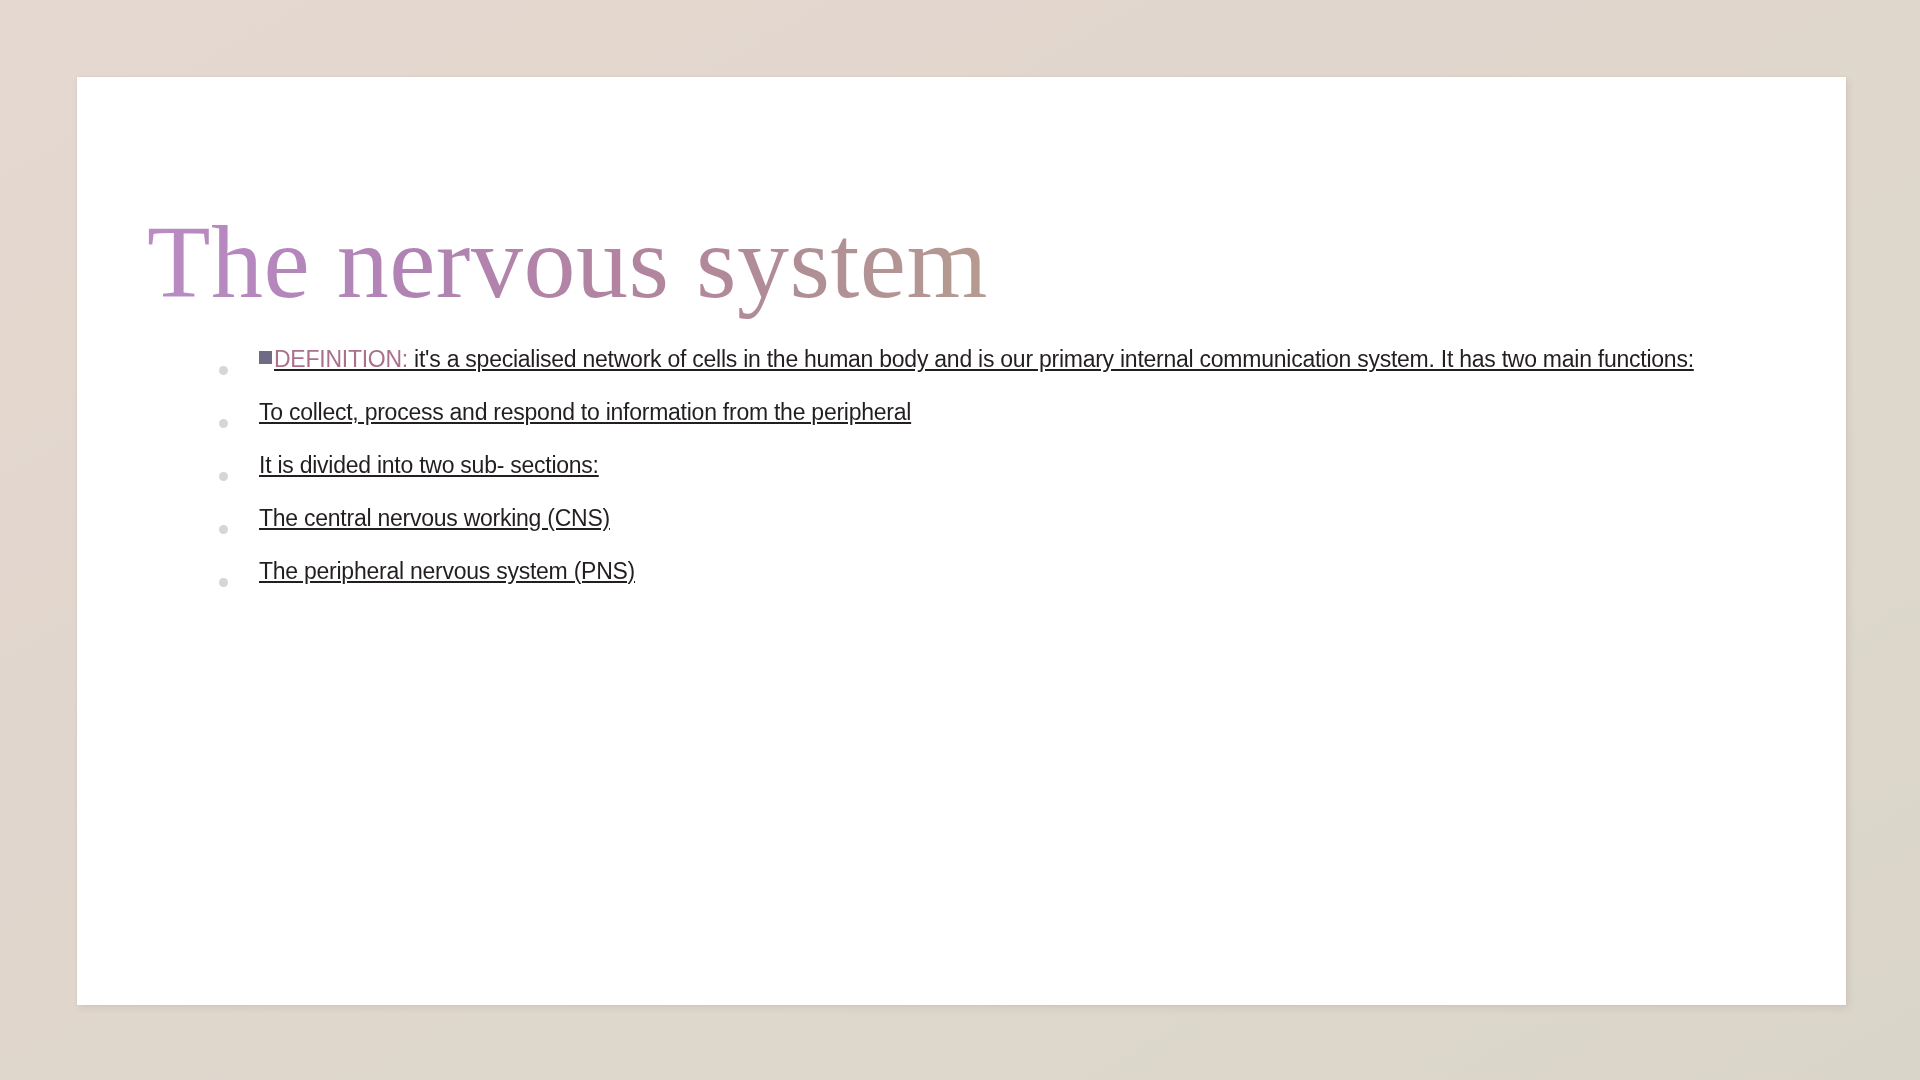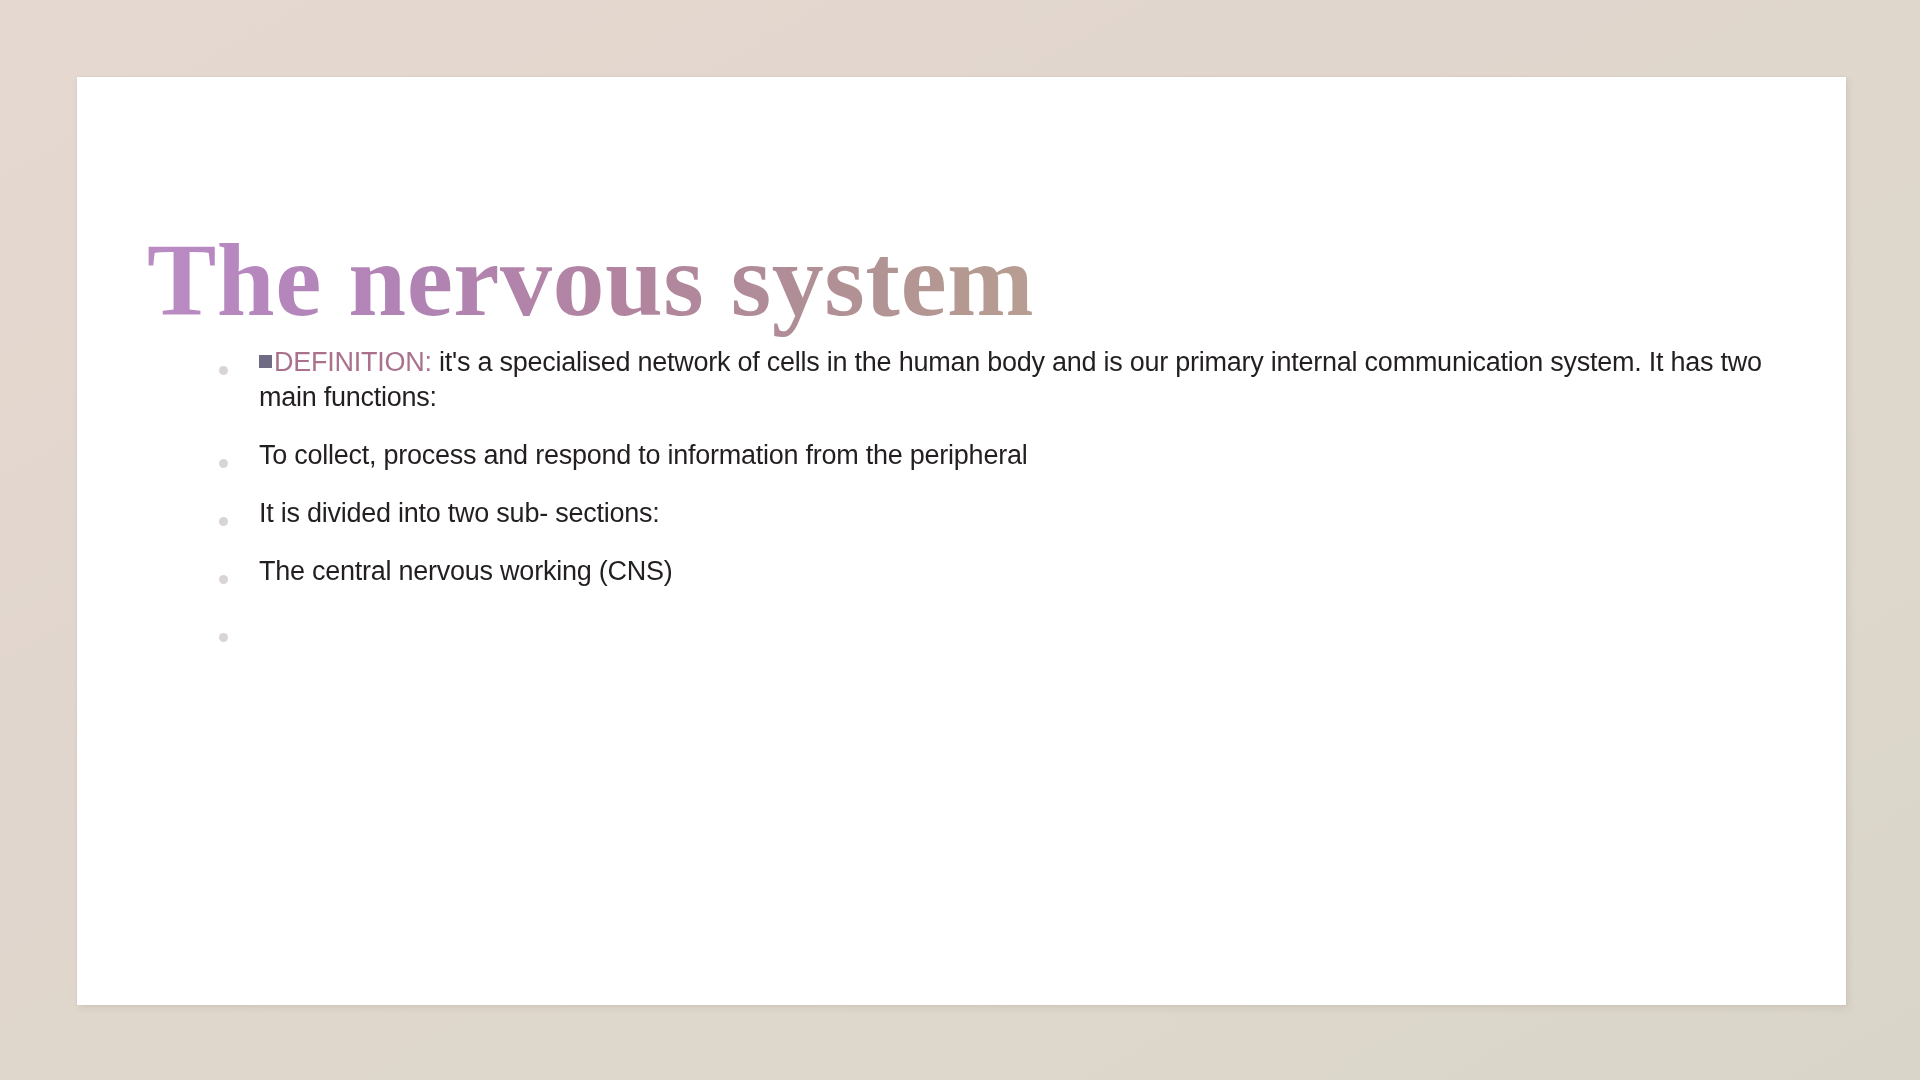--- a/index.html
+++ b/index.html
@@ -31,26 +31,26 @@
     height: 928px;
     background: #ffffff;
     box-shadow: 0 0 0 1px rgba(0,0,0,0.015), 2px 3px 7px rgba(90,70,60,0.10);
     overflow: hidden;
   }
 
   
   #slide-title {
     position: absolute;
     left: 70px;
-    top: 72px;
+    top: 54px;
     width: 1600px;
     font-family: "Liberation Serif", "DejaVu Serif", serif;
     font-size: 104px;
     line-height: 1.18;
-    font-weight: 700;
+    font-weight: 400;
     letter-spacing: 0.5px;
     white-space: nowrap;
     background-image: linear-gradient(94deg,
         #bb8cc4 0%,
         #b486bc 9%,
         #b183b4 17%,
         #b2849f 30%,
         #b08e96 41%,
         #b59a91 52%,
         #bca795 63%,
@@ -69,26 +69,27 @@
     left: 96px;
     top: 268px;
     width: 1620px;
   }
 
   .bullet-row {
     position: relative;
     display: block;
     padding-left: 86px;
     margin-bottom: 23px;
-    font-size: 27px;
+    font-size: 23px;
     line-height: 1.30;
     color: #231f20;
     font-family: "Liberation Sans", sans-serif;
     font-weight: 400;
     letter-spacing: -0.25px;
+    text-decoration: underline;
   }
   .bullet-row:last-child { margin-bottom: 0; }
 
   
   .round-bullet {
     position: absolute;
     left: 46px;
     top: 21px;
     width: 9px;
     height: 9px;
@@ -141,19 +142,20 @@
         <span class="bullet-text">It is divided into two sub- sections:</span>
       </div>
 
       <div class="bullet-row">
         <span class="round-bullet"></span>
         <span class="bullet-text">The central nervous working (CNS)</span>
       </div>
 
       <div class="bullet-row">
         <span class="round-bullet"></span>
+        <span class="bullet-text">The peripheral nervous system (PNS)</span>
       </div>
 
     </div>
 
   </div>
 
 </div>
 
 </body></html>

